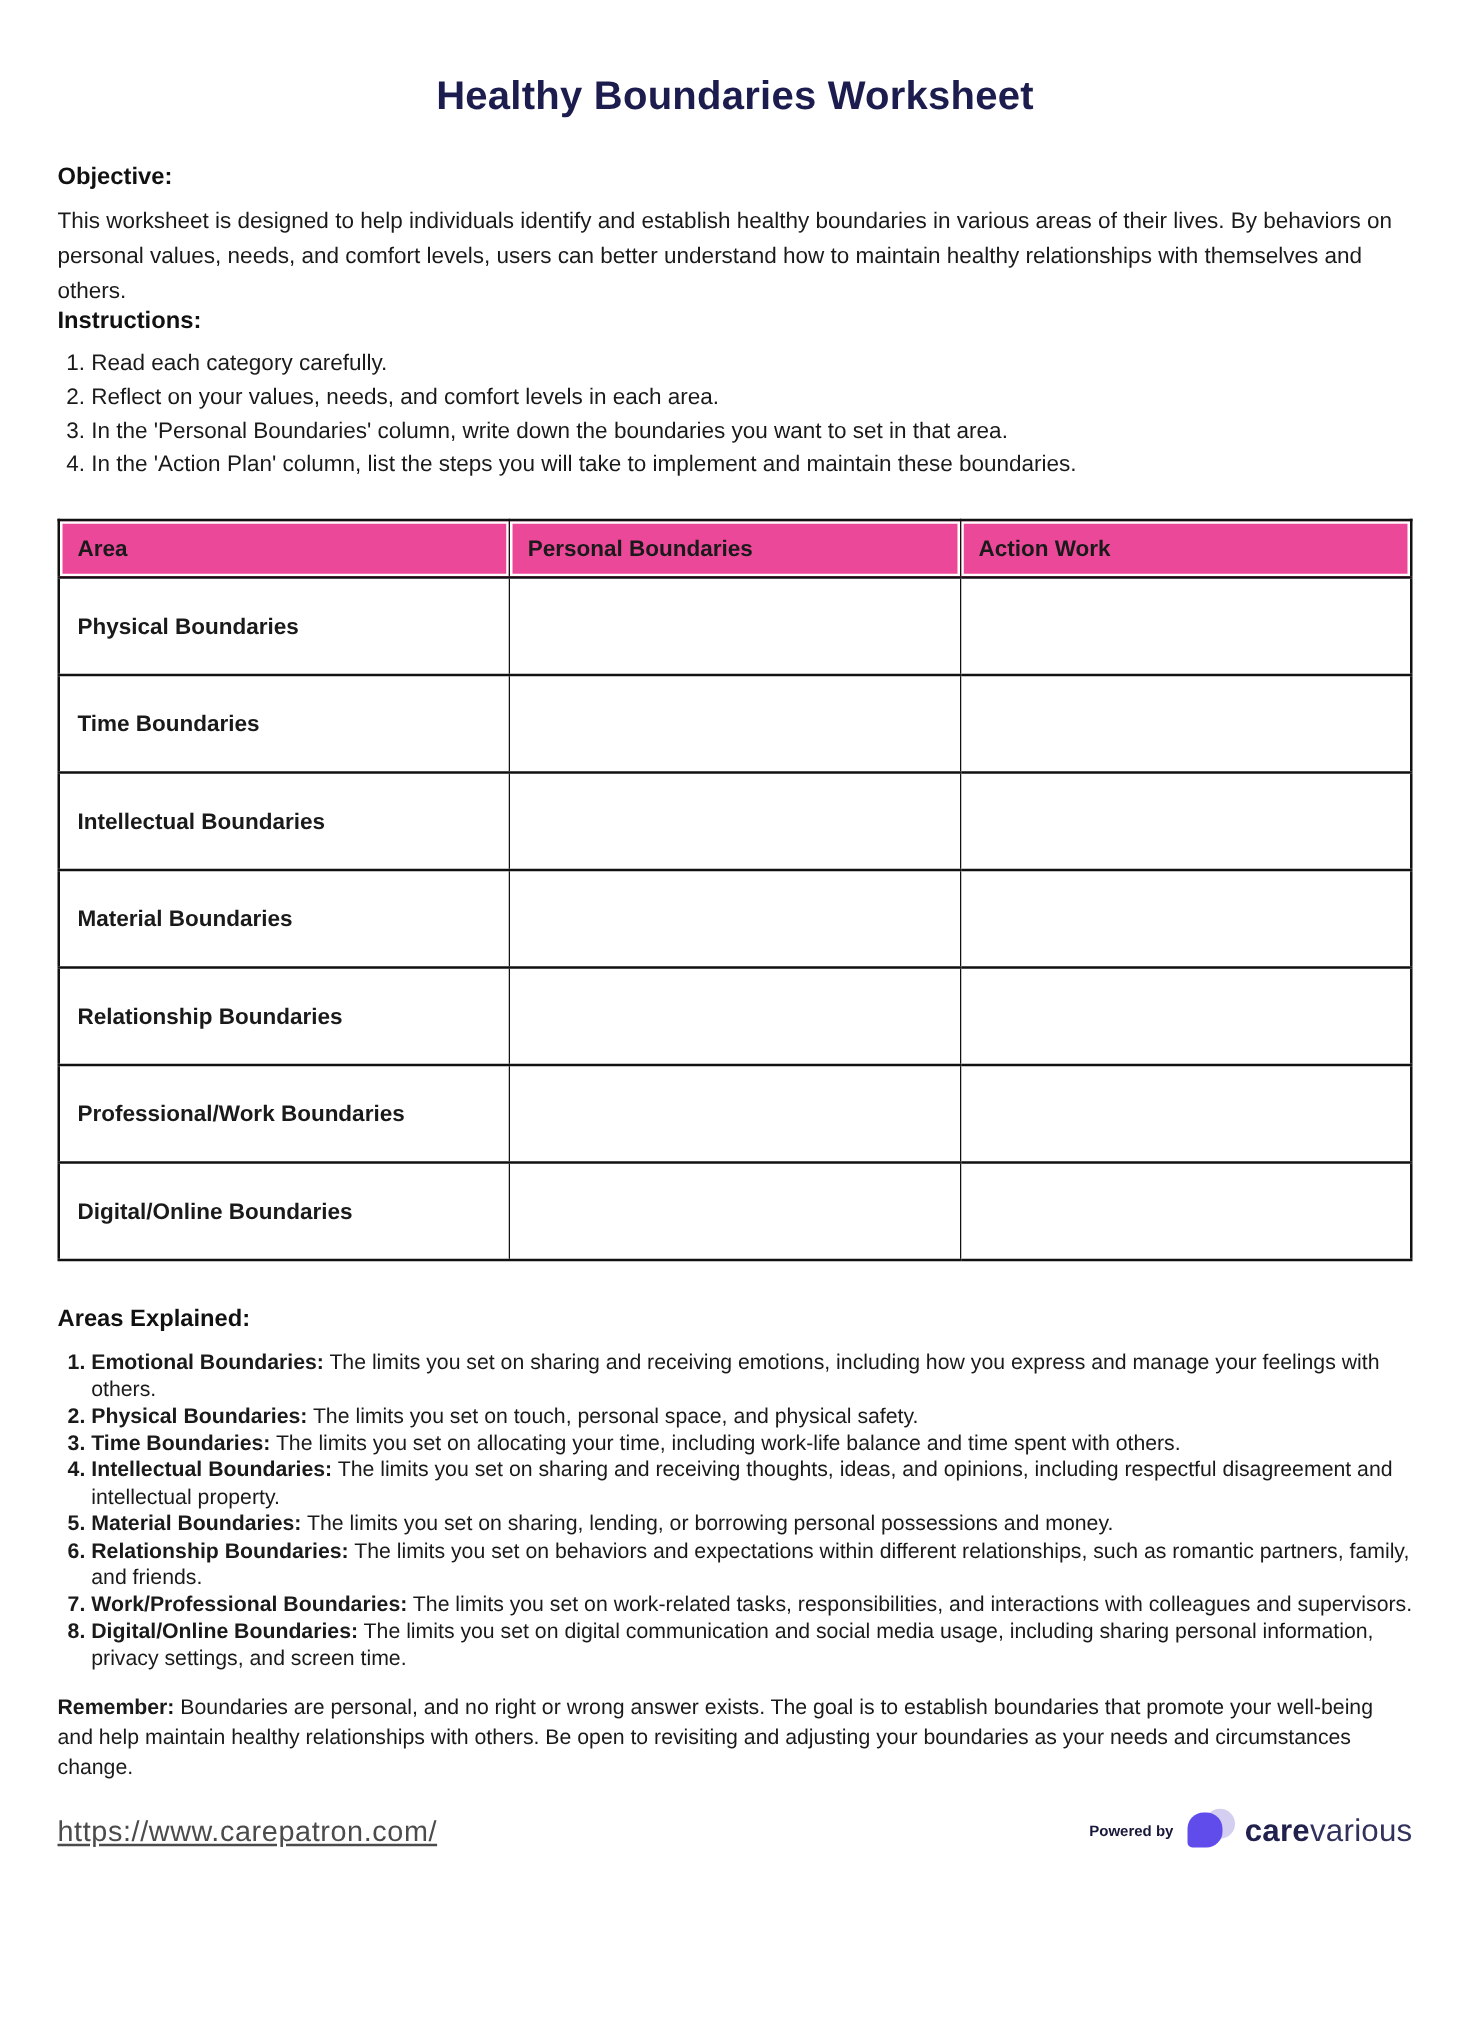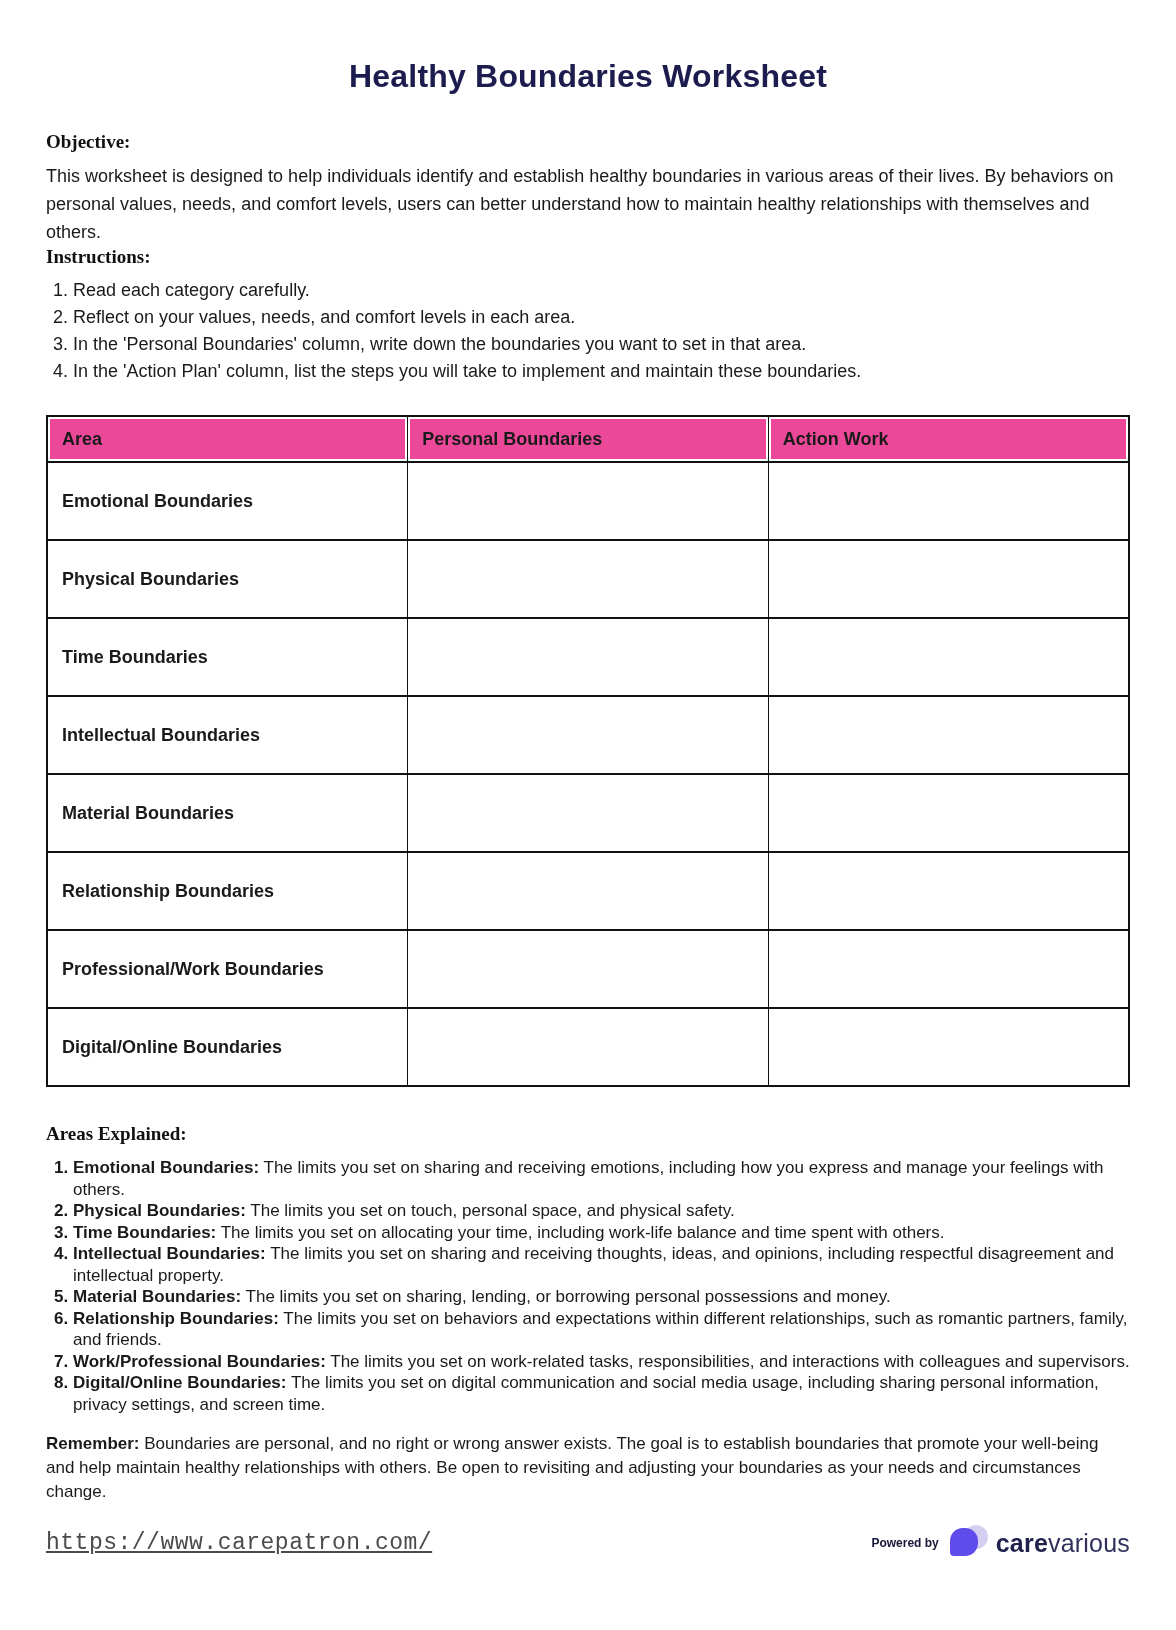--- a/index.html
+++ b/index.html
@@ -31,21 +31,21 @@
   .field-date { flex: 1; margin-left: 12px; }
   .field-label { white-space: nowrap; }
   .write-line {
     flex: 1; margin-left: 8px;
     border-bottom: 2px solid #222222;
     height: 22px;
   }
 
   .section-heading {
     font-size: 19px; font-weight: bold;
-    margin: 0; color: #111111; font-family: Liberation Serif, serif;
+    margin: 0; color: #111111;
   }
   .objective-heading { margin-top: 36px; }
   .body-paragraph {
     margin: 9px 0 0 0;
     font-size: 18px; line-height: 28px;
   }
 
   .instructions-heading { }
   .instructions-list {
     margin: 9px 0 0 0;
@@ -102,21 +102,20 @@
   .footer {
     margin-top: 20px;
     display: flex; align-items: center; justify-content: space-between;
   }
   .footer-url {
     font-size: 23px;
     color: #4b4b4b;
     text-decoration: underline;
     letter-spacing: 0.5px;
     cursor: pointer;
-    font-family: Liberation Mono, monospace;
   }
   .powered-by { display: flex; align-items: center; }
   .powered-by-label {
     font-size: 12px; font-weight: bold; color: #17173a;
     margin-right: 9px;
   }
   .logo-mark { position: relative; width: 42px; height: 38px; margin-right: 6px; }
   .logo-blob-light {
     position: absolute; right: 2px; top: 1px;
     width: 24px; height: 24px;
@@ -160,25 +159,20 @@
       </colgroup>
     <thead>
       <tr>
         <th>Area</th>
         <th>Personal Boundaries</th>
         <th>Action Work</th>
       </tr>
     </thead>
     <tbody>
         <tr>
-          <td class="area-cell">Emotional Boundaries</td>
-          <td class="blank-cell"></td>
-          <td class="blank-cell"></td>
-        </tr>
-        <tr>
           <td class="area-cell">Physical Boundaries</td>
           <td class="blank-cell"></td>
           <td class="blank-cell"></td>
         </tr>
         <tr>
           <td class="area-cell">Time Boundaries</td>
           <td class="blank-cell"></td>
           <td class="blank-cell"></td>
         </tr>
         <tr>

